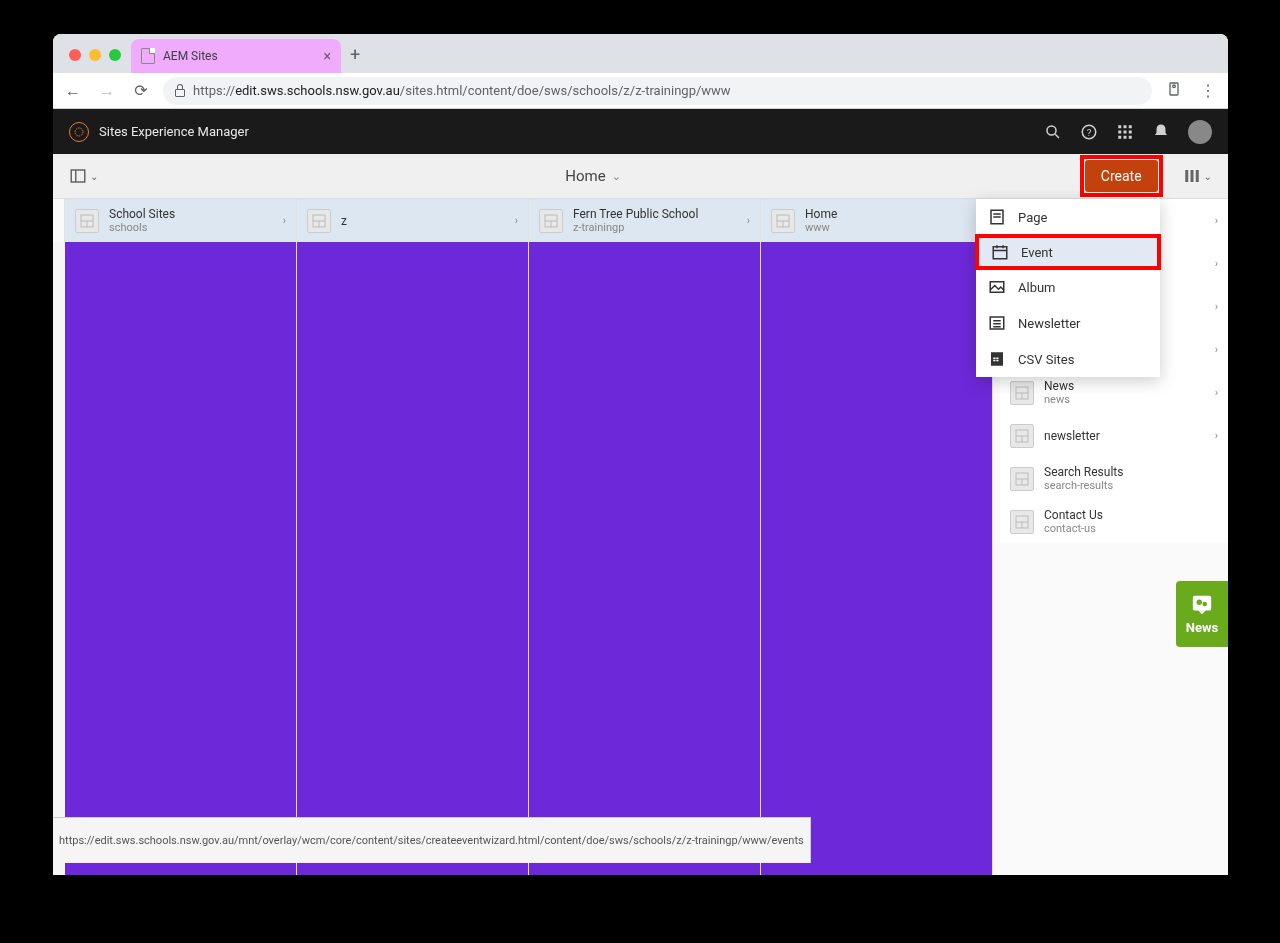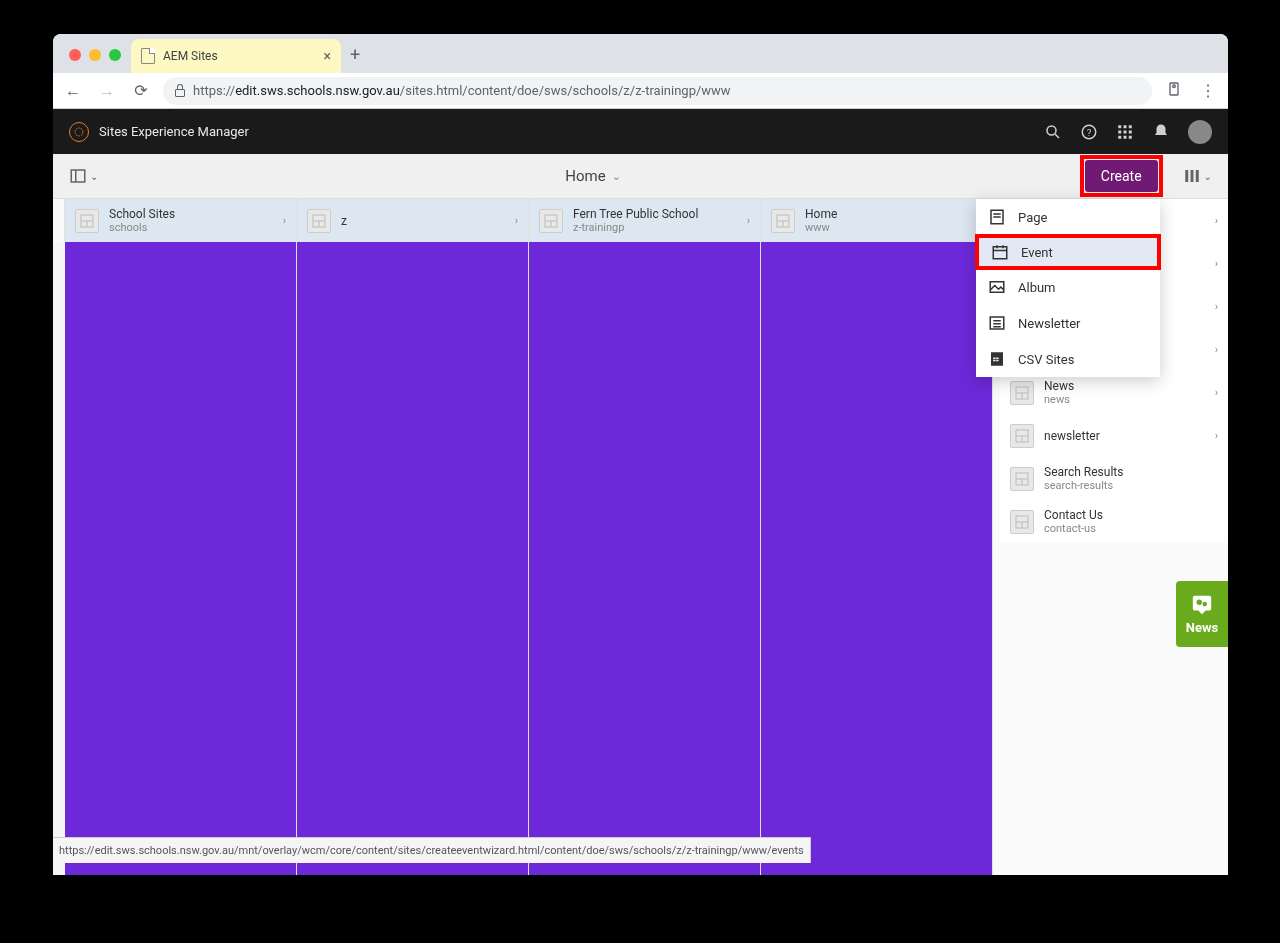--- a/index.html
+++ b/index.html
@@ -2,37 +2,37 @@
 <html><head>
 <meta charset="utf-8">
 <style>
   * { box-sizing: border-box; margin: 0; padding: 0; font-family: -apple-system, BlinkMacSystemFont, "Segoe UI", Roboto, Arial, sans-serif; }
   body { background: #000; width: 1280px; height: 943px; overflow: hidden; position: relative; }
   .browser-window { position: absolute; left: 53px; top: 34px; width: 1175px; height: 841px; background: #fff; border-radius: 8px 8px 0 0; box-shadow: 0 10px 40px rgba(0,0,0,0.5); overflow: hidden; }
   .tab-bar { height: 39px; background: #dee1e6; display: flex; align-items: flex-end; padding-left: 10px; }
   .traffic-lights { display: flex; gap: 8px; align-items: center; padding: 0 10px 12px 6px; }
   .tl { width: 12px; height: 12px; border-radius: 50%; }
   .tl.red { background: #ff5f57; } .tl.yellow { background: #febc2e; } .tl.green { background: #28c840; }
-  .tab { background: #fef9c3; height: 34px; border-radius: 8px 8px 0 0; display: flex; align-items: center; padding: 0 10px; width: 210px; font-size: 12px; color: #3c4043; gap: 8px; }
+  .tab { background: #f0abfc; height: 34px; border-radius: 8px 8px 0 0; display: flex; align-items: center; padding: 0 10px; width: 210px; font-size: 12px; color: #3c4043; gap: 8px; }
   .tab .close { margin-left: auto; color: #5f6368; cursor: pointer; font-size: 14px; }
   .new-tab { width: 28px; text-align: center; font-size: 18px; color: #5f6368; padding-bottom: 8px; cursor:pointer; }
   .addr-bar { height: 36px; background: #fff; display: flex; align-items: center; padding: 0 8px; gap: 10px; border-bottom: 1px solid #d0d0d0; }
   .nav-ico { width: 24px; text-align: center; color: #5f6368; font-size: 16px; cursor:pointer; }
   .url-region { flex: 1; display: flex; align-items: center; background: #f1f3f4; height: 28px; border-radius: 14px; padding: 0 12px; font-size: 13px; color: #5f6368; gap: 8px; }
   .url-region .bold { color: #202124; font-weight: 400; }
   .right-ico { color: #5f6368; font-size: 16px; cursor:pointer; padding: 0 4px;}
   .aem-header { height: 45px; background: #1a1a1a; display: flex; align-items: center; padding: 0 16px; color: #e8e8e8; font-size: 13px; }
   .aem-logo { width: 20px; height: 20px; border: 1.5px solid #e8792b; border-radius: 50%; margin-right: 10px; display:flex;align-items:center;justify-content:center; }
   .aem-header-right { margin-left: auto; display: flex; gap: 18px; align-items: center; }
   .hico { color: #d0d0d0; cursor:pointer; display:flex; }
   .avatar { width: 24px; height: 24px; background: #888; border-radius: 50%; }
   .action-bar { height: 45px; background: #f0f0f0; border-bottom: 1px solid #ddd; display: flex; align-items: center; padding: 0 8px; }
   .rail-toggle { padding: 4px 8px; cursor:pointer; color:#666; display:flex;align-items:center;gap:3px;}
   .page-title-wrap { margin: 0 auto; display: flex; align-items: center; gap: 6px; color: #444; font-size: 15px; cursor:pointer;}
-  .create-btn { background: #701a75; color: #fff; border: none; padding: 8px 16px; font-size: 14px; cursor: pointer; border-radius: 3px;}
+  .create-btn { background: #c2410c; color: #fff; border: none; padding: 8px 16px; font-size: 14px; cursor: pointer; border-radius: 3px;}
   .create-highlight { border: 4px solid #ff0000; padding: 1px; margin-right: 12px;}
   .view-switch { padding: 4px 8px; cursor:pointer; color:#666; display:flex;align-items:center;gap:3px;}
   .columns-area { position: relative; height: 678px; background: #f5f5f5; display: flex; }
   .sliver { width: 12px; background:#fafafa; border-right:1px solid #e0e0e0; height:43px;}
   .col { width: 232px; background: #6d28d9; height: 100%; border-right: 1px solid #e0e0e0;}
   .col-item { height: 43px; display: flex; align-items: center; padding: 0 10px; cursor:pointer; gap: 10px; }
   .col-item.sel { background: #dde7f2; }
   .thumb { width: 24px; height: 24px; background: #e8e8e8; border: 1px solid #ccc; border-radius: 2px; display:flex;align-items:center;justify-content:center;color:#aaa; flex-shrink:0;}
   .thumb svg { width:16px; height:16px; stroke:#bbb; fill:none; stroke-width:1.5;}
   .col-text { flex: 1; overflow:hidden; }
@@ -41,21 +41,21 @@
   .chev { color: #888; font-size: 11px; }
   .last-col { flex:1; background:#fafafa; position:relative;}
   .last-list { position:absolute; top:0; right:0; width:228px;}
   .last-list .col-item { background:#fff; border-bottom: none;}
   .dropdown { position: absolute; top: 0; right: 68px; width: 184px; background: #fff; box-shadow: 0 4px 16px rgba(0,0,0,0.2); z-index: 10; }
   .dd-item { height: 36px; display: flex; align-items: center; padding: 12px 12px; gap: 12px; cursor: pointer; font-size: 13px; color: #333;}
   .dd-item.hover { background: #e3e9f4; }
   .dd-item.highlighted { border: 4px solid #ff0000; margin: -1px; position:relative; z-index:2;}
   .dd-icon { width:18px; height:18px; display:flex; align-items:center; justify-content:center;}
   .dd-icon svg { width:18px; height:18px; fill:#333; }
-  .status-bar { position:absolute; bottom:12px; left:0; background:#f5f5f5; border:1px solid #ccc; padding:6px 6px; font-size:11px; color:#555; max-width:840px; border-left:none; border-bottom:none;}
+  .status-bar { position:absolute; bottom:12px; left:0; background:#f5f5f5; border:1px solid #ccc; padding:16px 6px; font-size:11px; color:#555; max-width:840px; border-left:none; border-bottom:none;}
   .help-btn { position: absolute; right: 0; bottom: 228px; width: 52px; height: 66px; background: #6aab1e; color: #fff; display:flex; flex-direction:column; align-items:center; justify-content:center; font-size:13px; font-weight:bold; border-radius: 4px 0 0 4px; cursor:pointer; gap:4px;}
   .help-btn svg { width:22px;height:22px;fill:#fff;}
   .file-ico { width:14px;height:16px;border:1px solid #888;border-radius:1px;position:relative;}
   .file-ico::after{content:'';position:absolute;top:-1px;right:-1px;width:5px;height:5px;background:#fff;border-left:1px solid #888;border-bottom:1px solid #888;}
   .lock-ico{width:10px;height:8px;border:1.5px solid #5f6368;border-radius:1px;position:relative;margin-top:4px;}
   .lock-ico::before{content:'';position:absolute;top:-6px;left:1px;width:4px;height:5px;border:1.5px solid #5f6368;border-bottom:none;border-radius:3px 3px 0 0;}
 </style>
 </head>
 <body>
 

